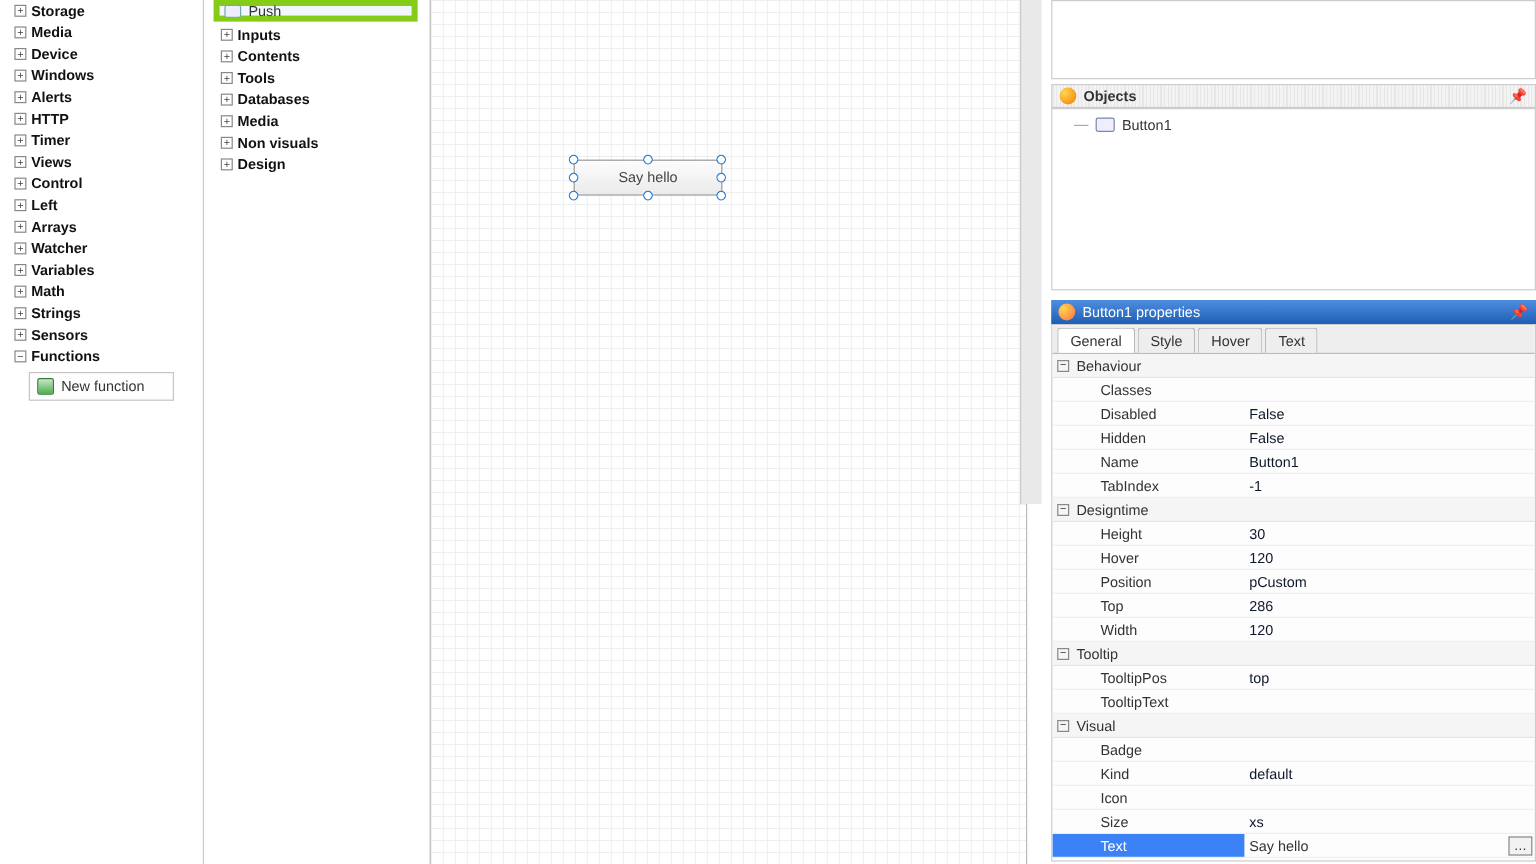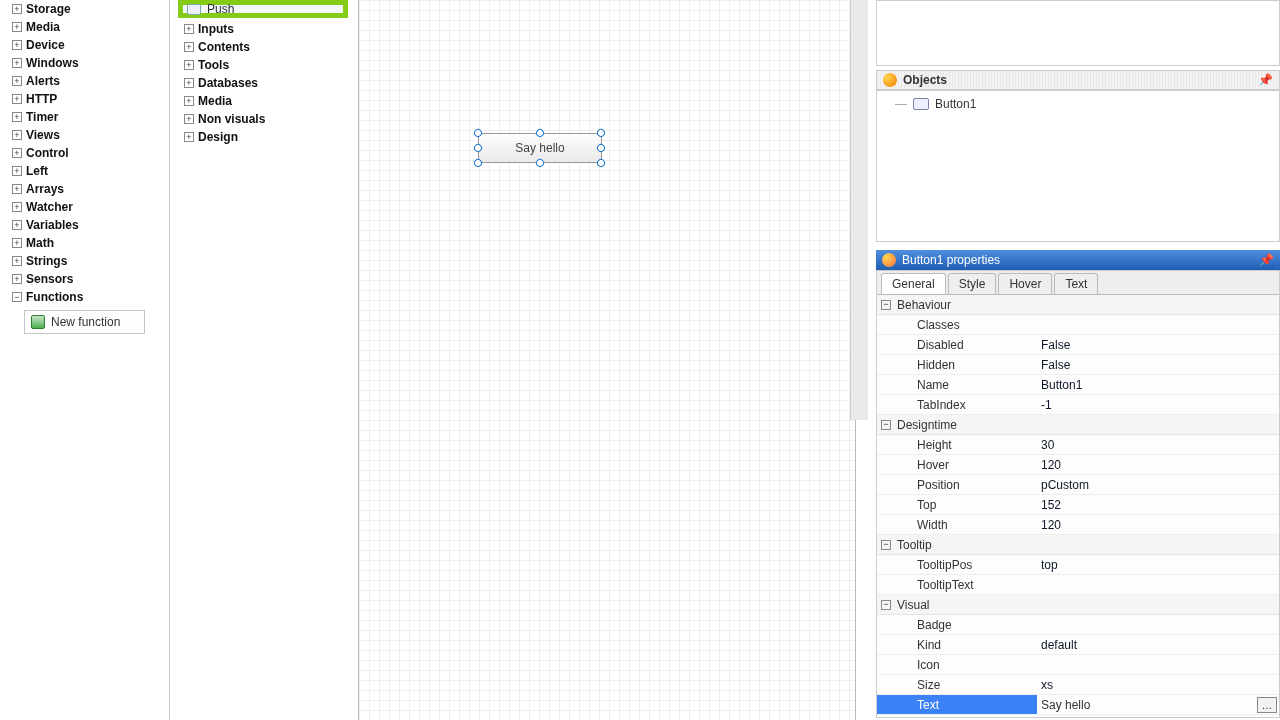--- a/index.html
+++ b/index.html
@@ -268,21 +268,21 @@
       </div>
       <div class="row">
         <div class="k">Position</div>
         <div class="v">
           <span>pCustom</span>
         </div>
       </div>
       <div class="row">
         <div class="k">Top</div>
         <div class="v">
-          <span>152</span>
+          <span>286</span>
         </div>
       </div>
       <div class="row">
         <div class="k">Width</div>
         <div class="v">
           <span>120</span>
         </div>
       </div>
       <div class="grp">
         <span class="tg">−</span>

